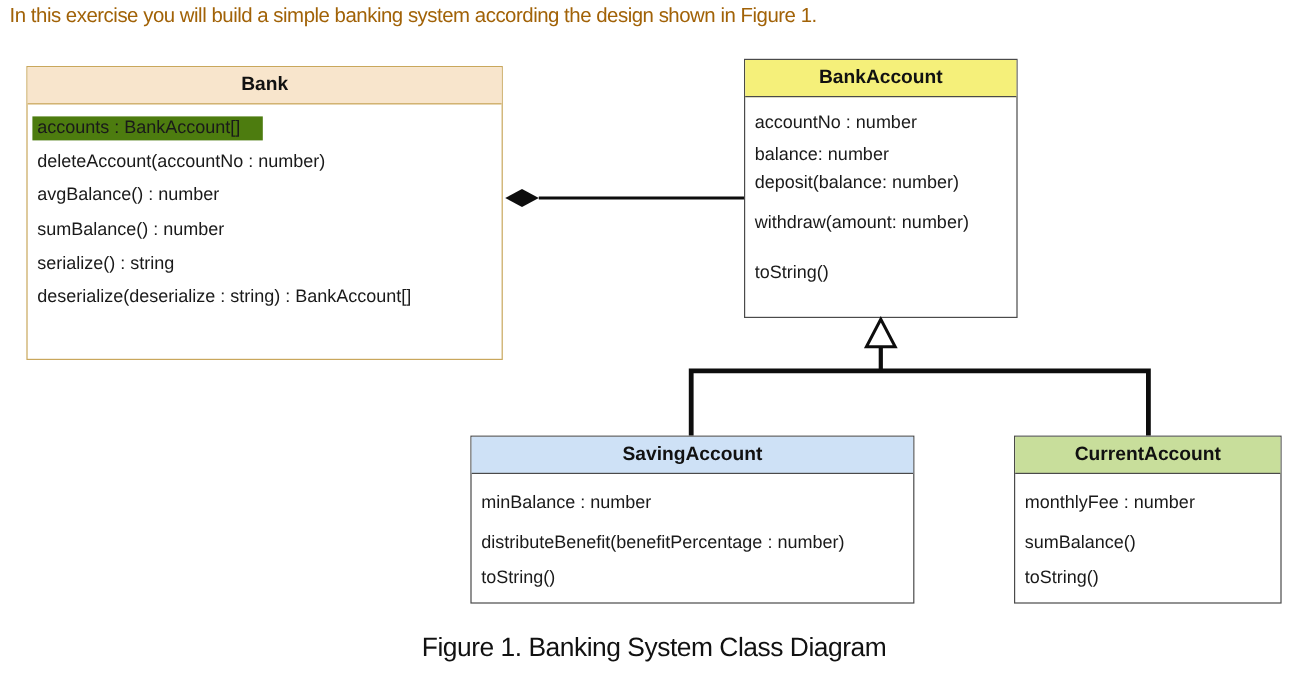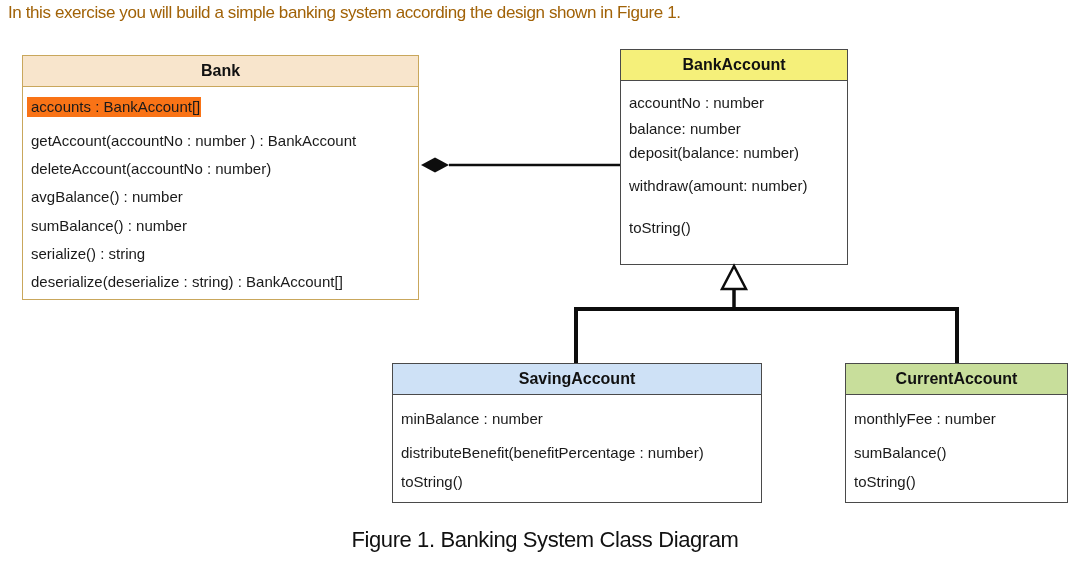--- a/index.html
+++ b/index.html
@@ -28,34 +28,33 @@
     height:30px; line-height:30px; text-align:center;
     font-weight:bold; font-size:16px; color:#111111;
   }
   #box-bank .uml-header           { background:#F8E5CC; border-bottom:1.4px solid #C9A75C; }
   #box-bankaccount .uml-header    { background:#F5F07A; border-bottom:1.6px solid #4A4A4A; }
   #box-savingaccount .uml-header  { background:#CEE1F6; border-bottom:1.6px solid #4A4A4A; }
   #box-currentaccount .uml-header { background:#C8DE9B; border-bottom:1.6px solid #4A4A4A; }
 
   .uml-body { padding-left:8px; font-size:15px; color:#1a1a1a; }
   .row { line-height:20px; white-space:nowrap; }
-  .hl { background:#f97316; padding:1px 1px 2px 4px; margin-left:-4px; }
+  .hl { background:#4d7c0f; padding:1px 19px 2px 4px; margin-left:-4px; }
 </style>
 </head>
 <body>
 
 <p class="intro">In this exercise you will build a simple banking system according the design shown in Figure 1.</p>
 
 <div class="diagram">
 
   <div class="uml-box" id="box-bank">
     <div class="uml-header">Bank</div>
     <div class="uml-body">
       <div class="row" style="margin-top:10px"><span class="hl">accounts : BankAccount[]</span></div>
-      <div class="row" style="margin-top:14px">getAccount(accountNo : number ) : BankAccount</div>
       <div class="row" style="margin-top:8px">deleteAccount(accountNo : number)</div>
       <div class="row" style="margin-top:8px">avgBalance() : number</div>
       <div class="row" style="margin-top:9px">sumBalance() : number</div>
       <div class="row" style="margin-top:8px">serialize() : string</div>
       <div class="row" style="margin-top:8px">deserialize(deserialize : string) : BankAccount[]</div>
     </div>
   </div>
 
   <div class="uml-box" id="box-bankaccount">
     <div class="uml-header">BankAccount</div>

